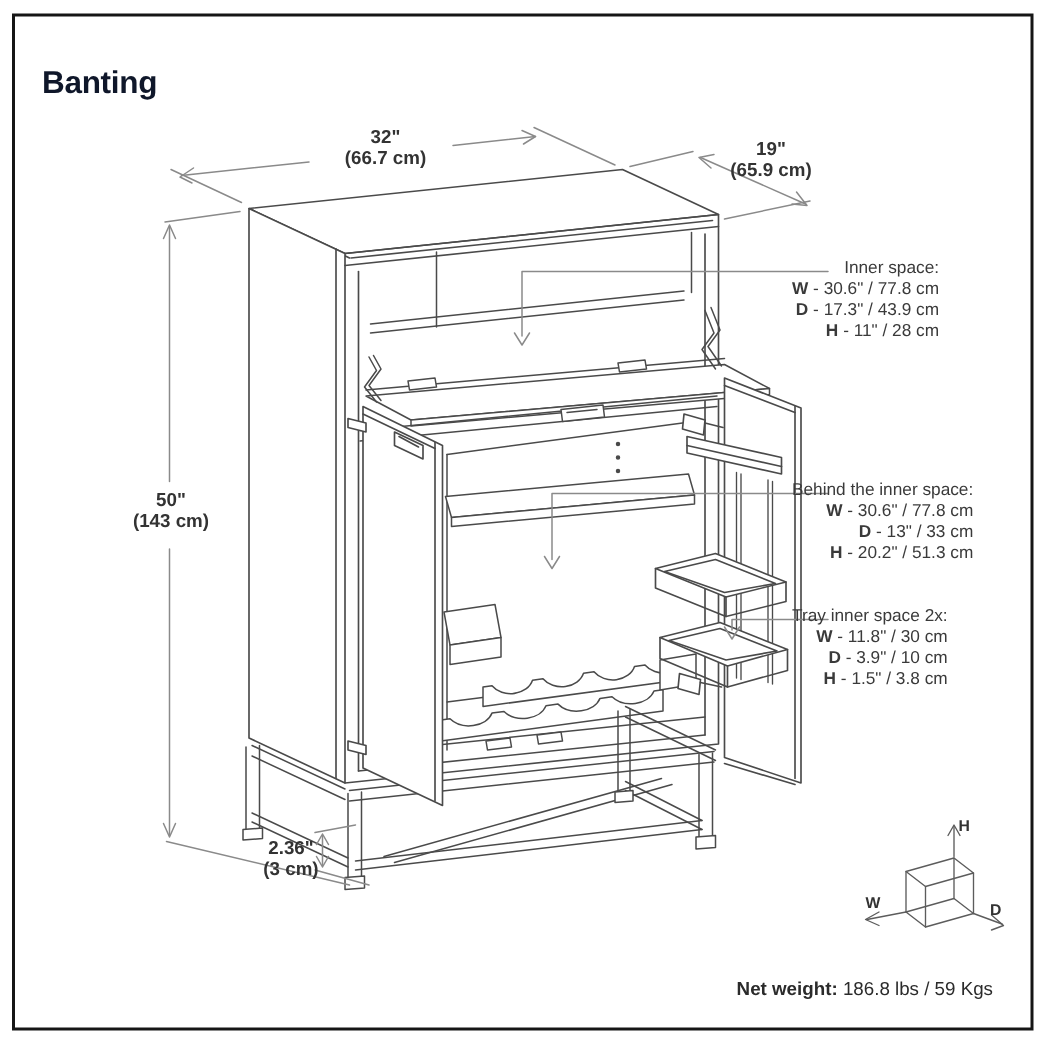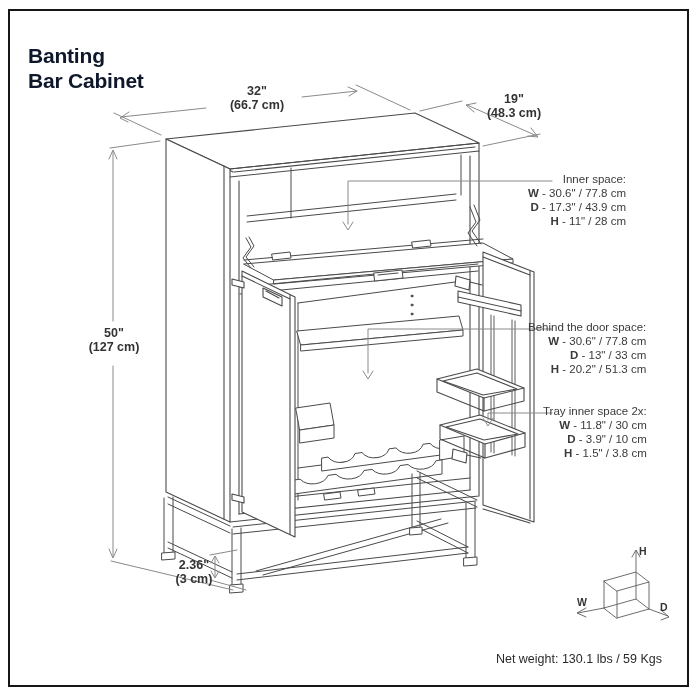--- a/index.html
+++ b/index.html
@@ -11,31 +11,30 @@
     border:2px solid #161616;box-sizing:border-box;}
   .title{position:absolute;left:28px;top:24px;font-size:21px;font-weight:800;
     line-height:25px;color:#0f172a;letter-spacing:-0.2px;margin-top:19px;}
   svg.drawing{position:absolute;left:0;top:0;}
   .dim-label{position:absolute;text-align:center;font-size:12.5px;font-weight:700;
     line-height:14px;color:#333;}
   .annot{position:absolute;left:528px;font-size:11.5px;line-height:14px;
     color:#3a3a3a;white-space:nowrap;text-align:right;}
   .annot .k{font-weight:700;}
   .net{position:absolute;top:652px;right:38px;font-size:12.5px;color:#2b2b2b;}
-  .net .lbl{font-weight:400;}
+  .net .lbl{font-weight:700;}
   .axis-label{position:absolute;font-size:10.5px;font-weight:700;color:#333;}
 </style>
 </head>
 <body>
 
 <div class="frame"></div>
 
 <div class="title">
   <div>Banting</div>
-  <div>Bar Cabinet</div>
 </div>
 
 <svg class="drawing" width="700" height="700" viewBox="0 0 700 700">
 
   <g fill="none" stroke="#4a4a4a" stroke-width="1" stroke-linejoin="round" stroke-linecap="round">
 
     <path d="M247,222 L456,200"></path>
     <path d="M247,216 L456,194"></path>
     <path d="M291,168 L291,218"></path>
     <path d="M461,155 L461,195"></path>
@@ -206,50 +205,50 @@
     <path d="M661,610 L669,617 L661,620"></path>
   </g>
 </svg>
 
 <div class="dim-label" style="left:197px;top:84px;width:120px;">
   <div>32"</div>
   <div>(66.7 cm)</div>
 </div>
 <div class="dim-label" style="left:454px;top:92px;width:120px;">
   <div>19"</div>
-  <div>(48.3 cm)</div>
+  <div>(65.9 cm)</div>
 </div>
 <div class="dim-label" style="left:64px;top:326px;width:100px;">
   <div>50"</div>
-  <div>(127 cm)</div>
+  <div>(143 cm)</div>
 </div>
 <div class="dim-label" style="left:144px;top:558px;width:100px;">
   <div>2.36"</div>
   <div>(3 cm)</div>
 </div>
 
 <div class="annot" style="top:172px;">
   <div>Inner space:</div>
   <div><span class="k">W</span> <span>- 30.6" / 77.8 cm</span></div>
   <div><span class="k">D</span> <span>- 17.3" / 43.9 cm</span></div>
   <div><span class="k">H</span> <span>- 11" / 28 cm</span></div>
 </div>
 <div class="annot" style="top:320px;">
-  <div>Behind the door space:</div>
+  <div>Behind the inner space:</div>
   <div><span class="k">W</span> <span>- 30.6" / 77.8 cm</span></div>
   <div><span class="k">D</span> <span>- 13" / 33 cm</span></div>
   <div><span class="k">H</span> <span>- 20.2" / 51.3 cm</span></div>
 </div>
-<div class="annot" style="top:404px;margin-left:15px;">
+<div class="annot" style="top:404px;">
   <div>Tray inner space 2x:</div>
   <div><span class="k">W</span> <span>- 11.8" / 30 cm</span></div>
   <div><span class="k">D</span> <span>- 3.9" / 10 cm</span></div>
   <div><span class="k">H</span> <span>- 1.5" / 3.8 cm</span></div>
 </div>
 
 <div class="axis-label" style="left:639px;top:545px;">H</div>
 <div class="axis-label" style="left:577px;top:596px;">W</div>
 <div class="axis-label" style="left:660px;top:601px;">D</div>
 
 <div class="net">
   <span class="lbl">Net weight:</span>
-  <span>130.1 lbs / 59 Kgs</span>
+  <span>186.8 lbs / 59 Kgs</span>
 </div>
 
 </body></html>

